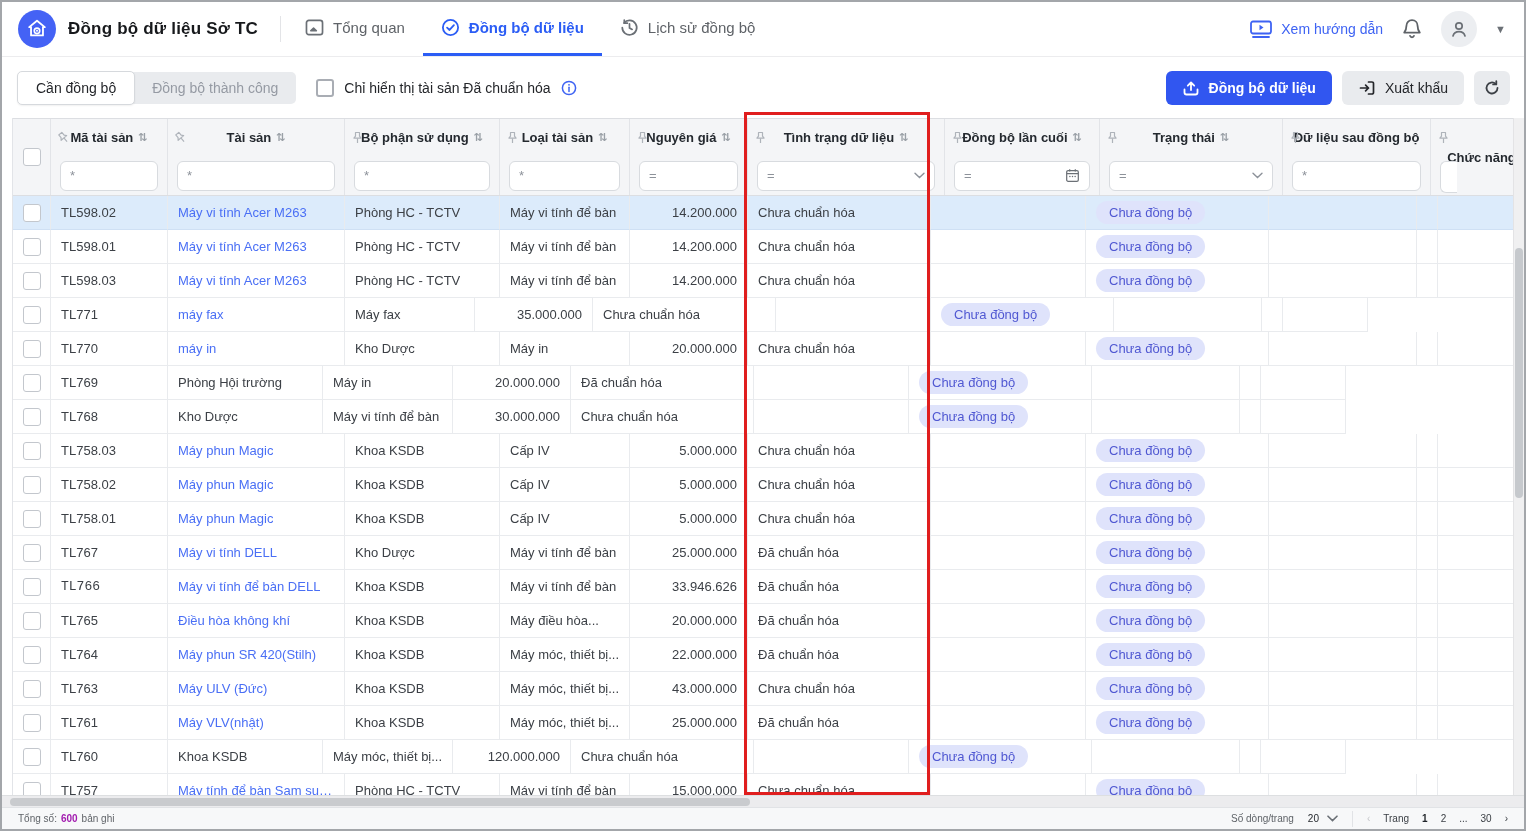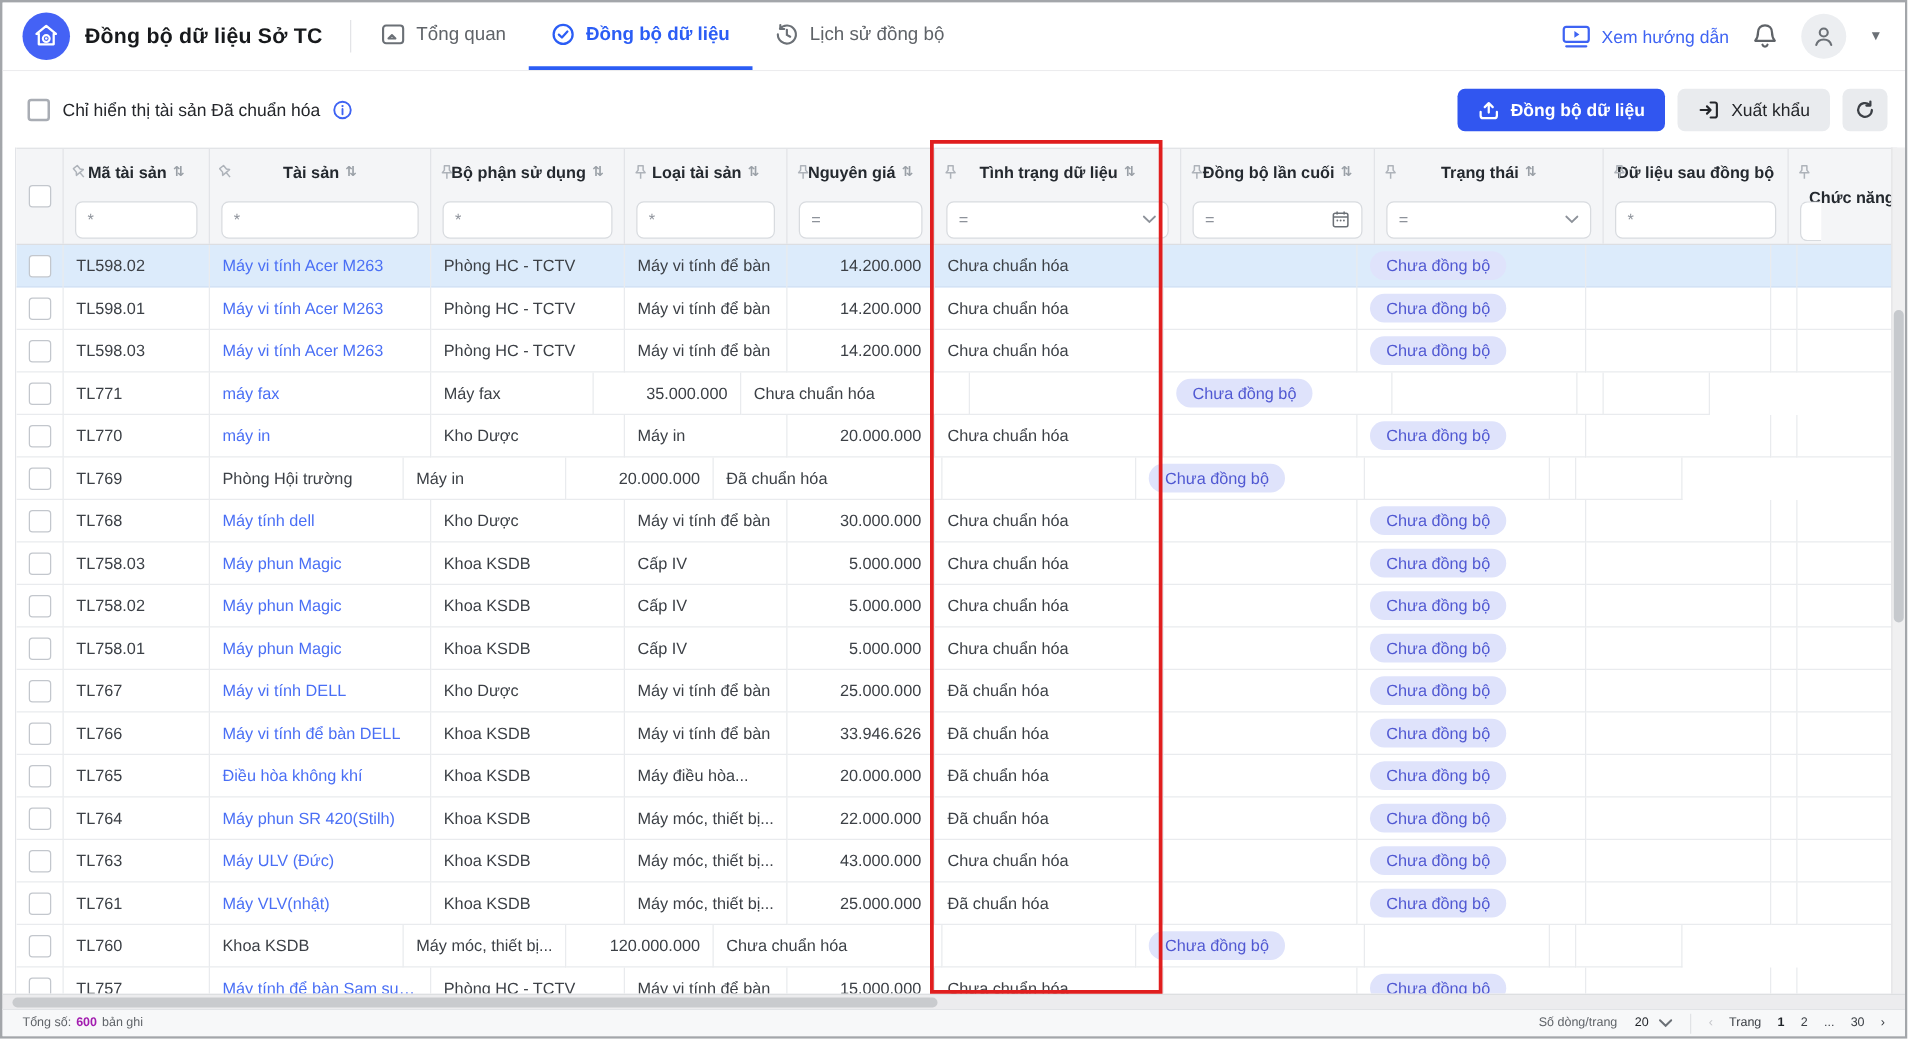--- a/index.html
+++ b/index.html
@@ -139,20 +139,24 @@
           <svg width="20" height="20" viewBox="0 0 20 20">
             <circle cx="10" cy="7" r="3.2" fill="none" stroke="#6b7076" stroke-width="1.7"></circle>
             <path d="M4 17c.8-3 3.2-4.4 6-4.4s5.2 1.4 6 4.4" fill="none" stroke="#6b7076" stroke-width="1.7" stroke-linecap="round"></path>
           </svg>
         </div>
       <div class="caret">▼</div>
     </div>
   </div>
 
   <div class="toolbar">
+    <div class="segmented">
+      <div class="seg active">Cần đồng bộ</div>
+      <div class="seg">Đồng bộ thành công</div>
+    </div>
     <div class="chk-wrap">
       <span class="checkbox"></span>
       <span>Chỉ hiển thị tài sản Đã chuẩn hóa</span>
       <span>
           <svg width="16" height="16" viewBox="0 0 16 16">
             <circle cx="8" cy="8" r="6.6" fill="none" stroke="#3e63f3" stroke-width="1.5"></circle>
             <circle cx="8" cy="4.8" r="0.9" fill="#3e63f3"></circle>
             <line x1="8" y1="7.2" x2="8" y2="11.4" stroke="#3e63f3" stroke-width="1.5" stroke-linecap="round"></line>
           </svg>
         </span>
@@ -494,23 +498,20 @@
             </div>
             <div class="cell" style="width: 148px;"></div>
             <div class="cell" style="width: 17px;"></div>
             <div class="cell" style="width: 85px;"></div>
           </div>
           <div class="grow">
             <div class="cell center" style="width: 38px;">
               <span class="rowchk"></span>
             </div>
             <div class="cell" style="width: 117px;">TL768</div>
-            <div class="cell" style="width: 177px;">
-              <a>Máy tính dell</a>
-            </div>
             <div class="cell" style="width: 155px;">Kho Dược</div>
             <div class="cell" style="width: 130px;">Máy vi tính để bàn</div>
             <div class="cell right" style="width: 118px;">30.000.000</div>
             <div class="cell" style="width: 183px;">Chưa chuẩn hóa</div>
             <div class="cell" style="width: 155px;"></div>
             <div class="cell" style="width: 183px;">
               <span class="badge" style="background:#dfe3fb;color:#5058d2;">Chưa đồng bộ</span>
             </div>
             <div class="cell" style="width: 148px;"></div>
             <div class="cell" style="width: 17px;"></div>
@@ -593,21 +594,21 @@
               <span class="badge" style="background:#dfe3fb;color:#5058d2;">Chưa đồng bộ</span>
             </div>
             <div class="cell" style="width: 148px;"></div>
             <div class="cell" style="width: 17px;"></div>
             <div class="cell" style="width: 85px;"></div>
           </div>
           <div class="grow">
             <div class="cell center" style="width: 38px;">
               <span class="rowchk"></span>
             </div>
-            <div class="cell" style="width: 117px;">TL766</div>
+            <div class="cell" style="width: 117px; font-family: Liberation Mono, monospace;">TL766</div>
             <div class="cell" style="width: 177px;">
               <a>Máy vi tính để bàn DELL</a>
             </div>
             <div class="cell" style="width: 155px;">Khoa KSDB</div>
             <div class="cell" style="width: 130px;">Máy vi tính để bàn</div>
             <div class="cell right" style="width: 118px;">33.946.626</div>
             <div class="cell" style="width: 183px;">Đã chuẩn hóa</div>
             <div class="cell" style="width: 155px;"></div>
             <div class="cell" style="width: 183px;">
               <span class="badge" style="background:#dfe3fb;color:#5058d2;">Chưa đồng bộ</span>

